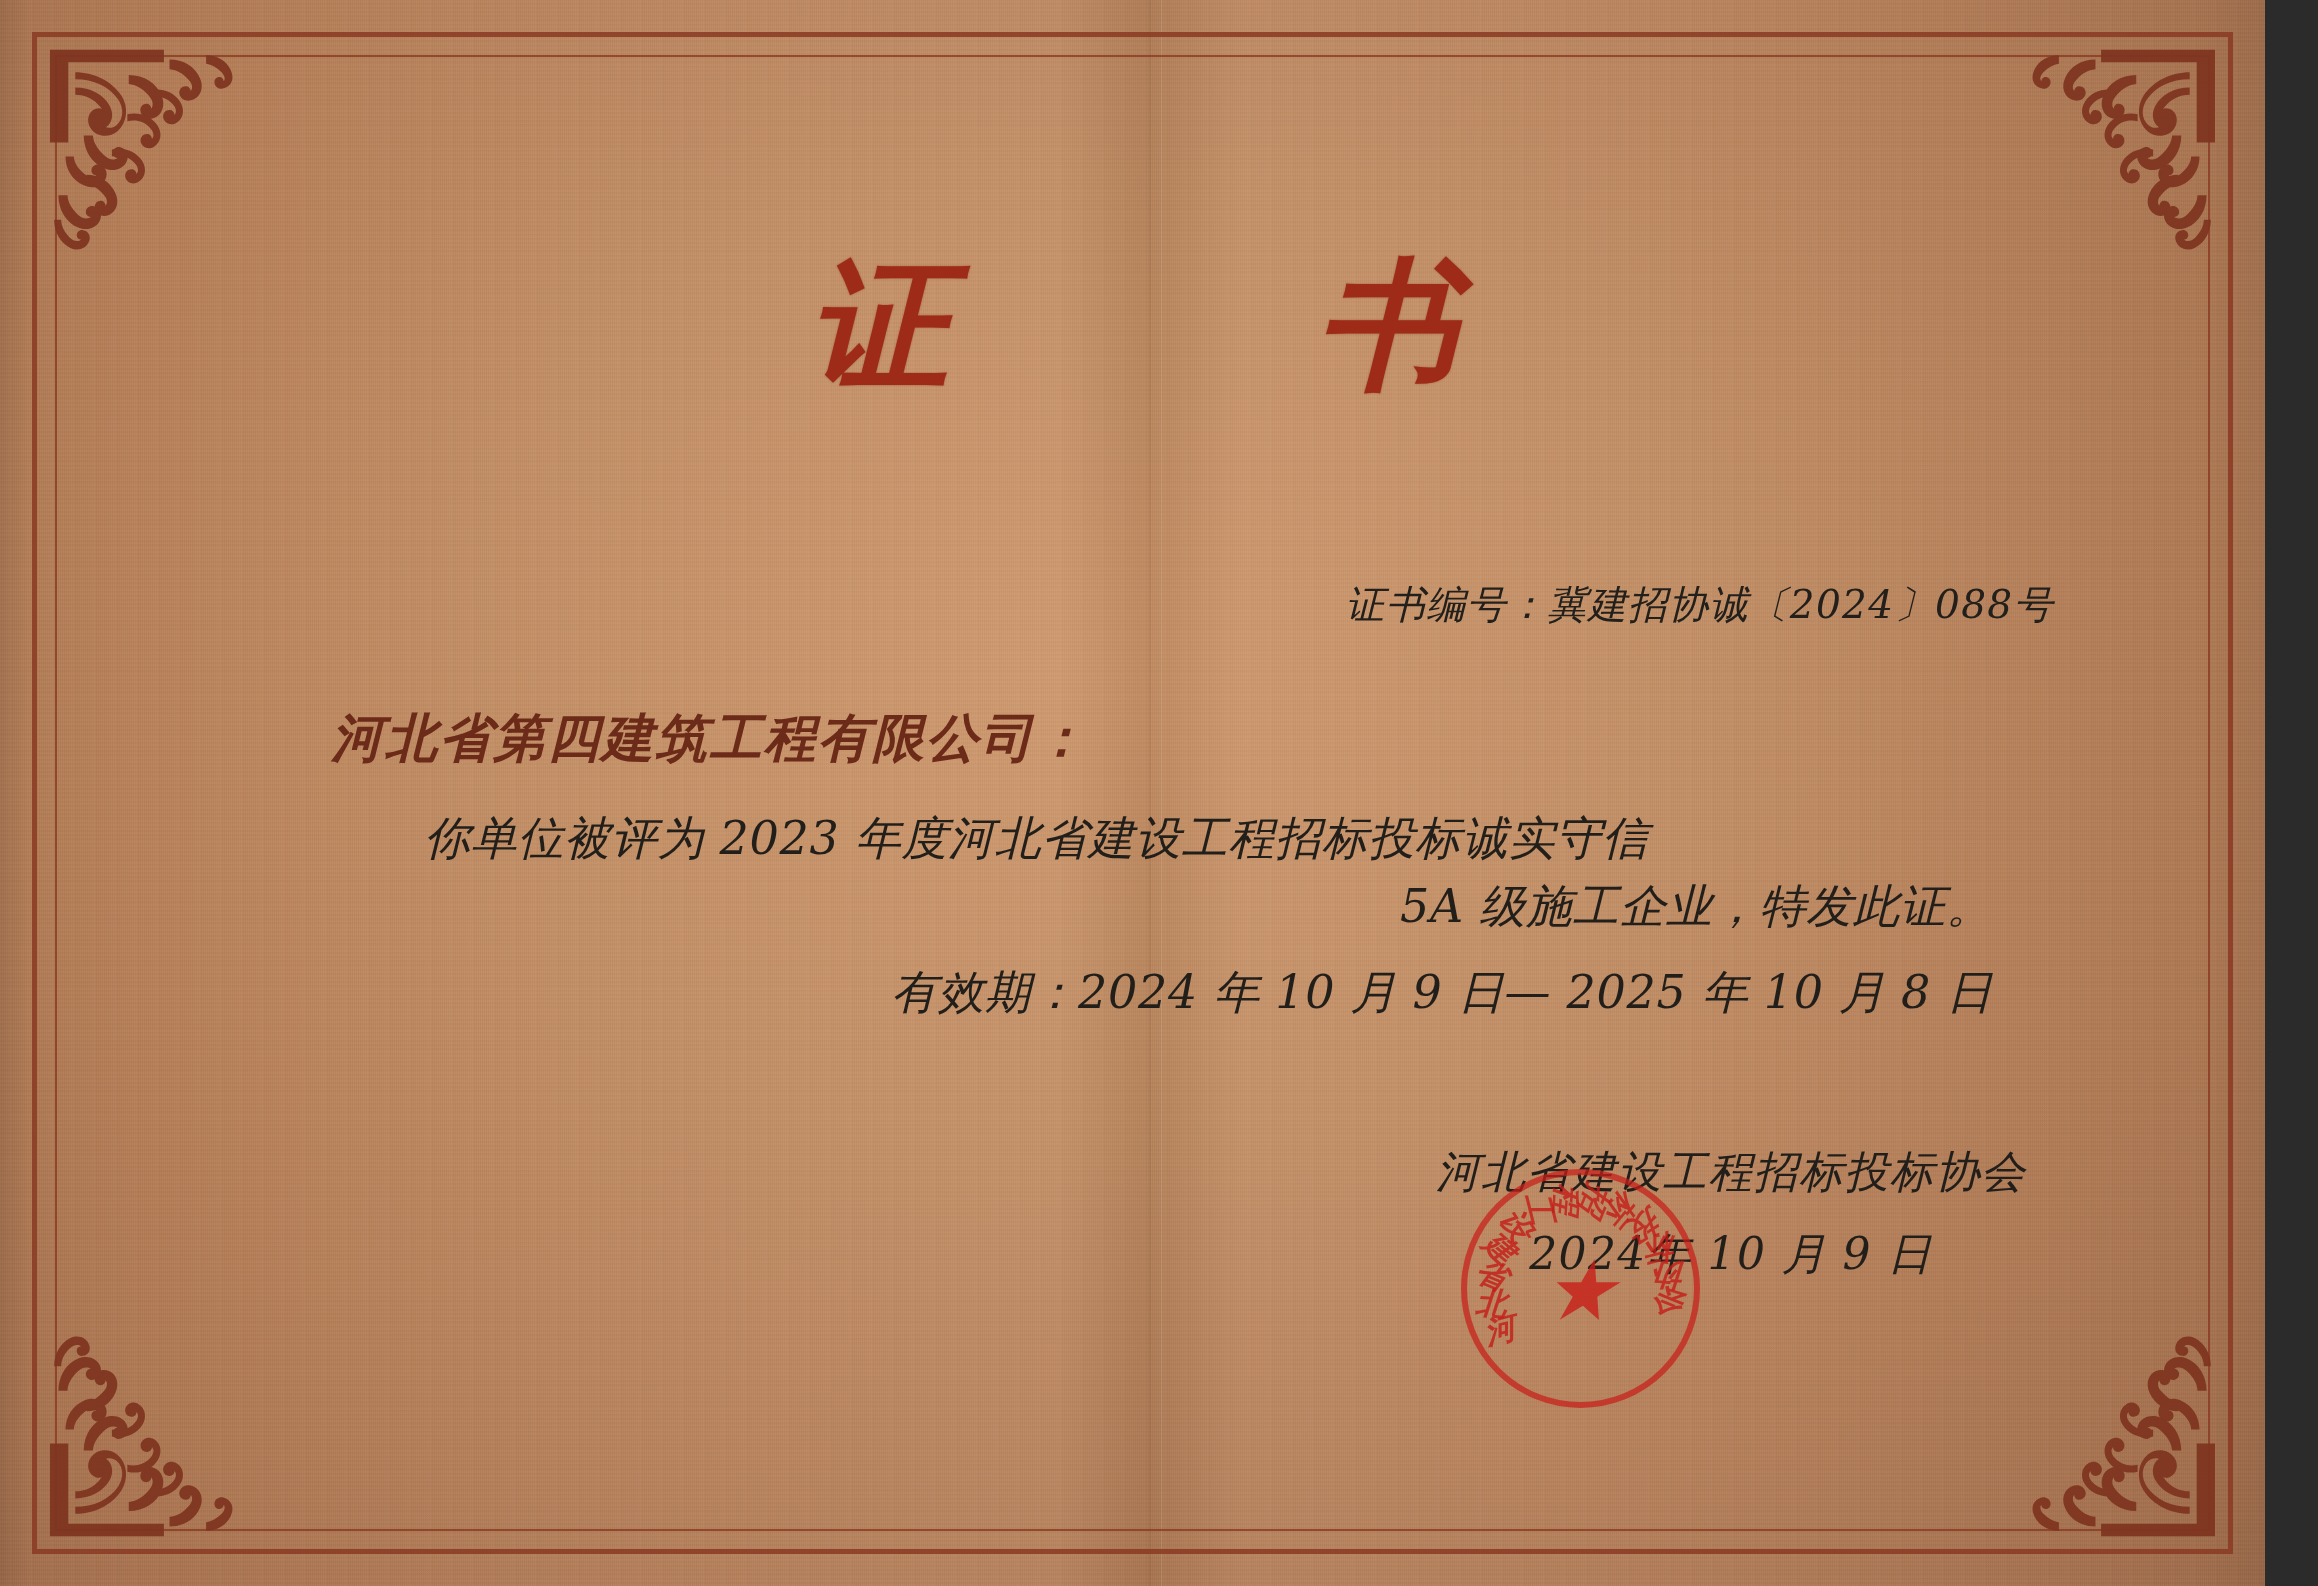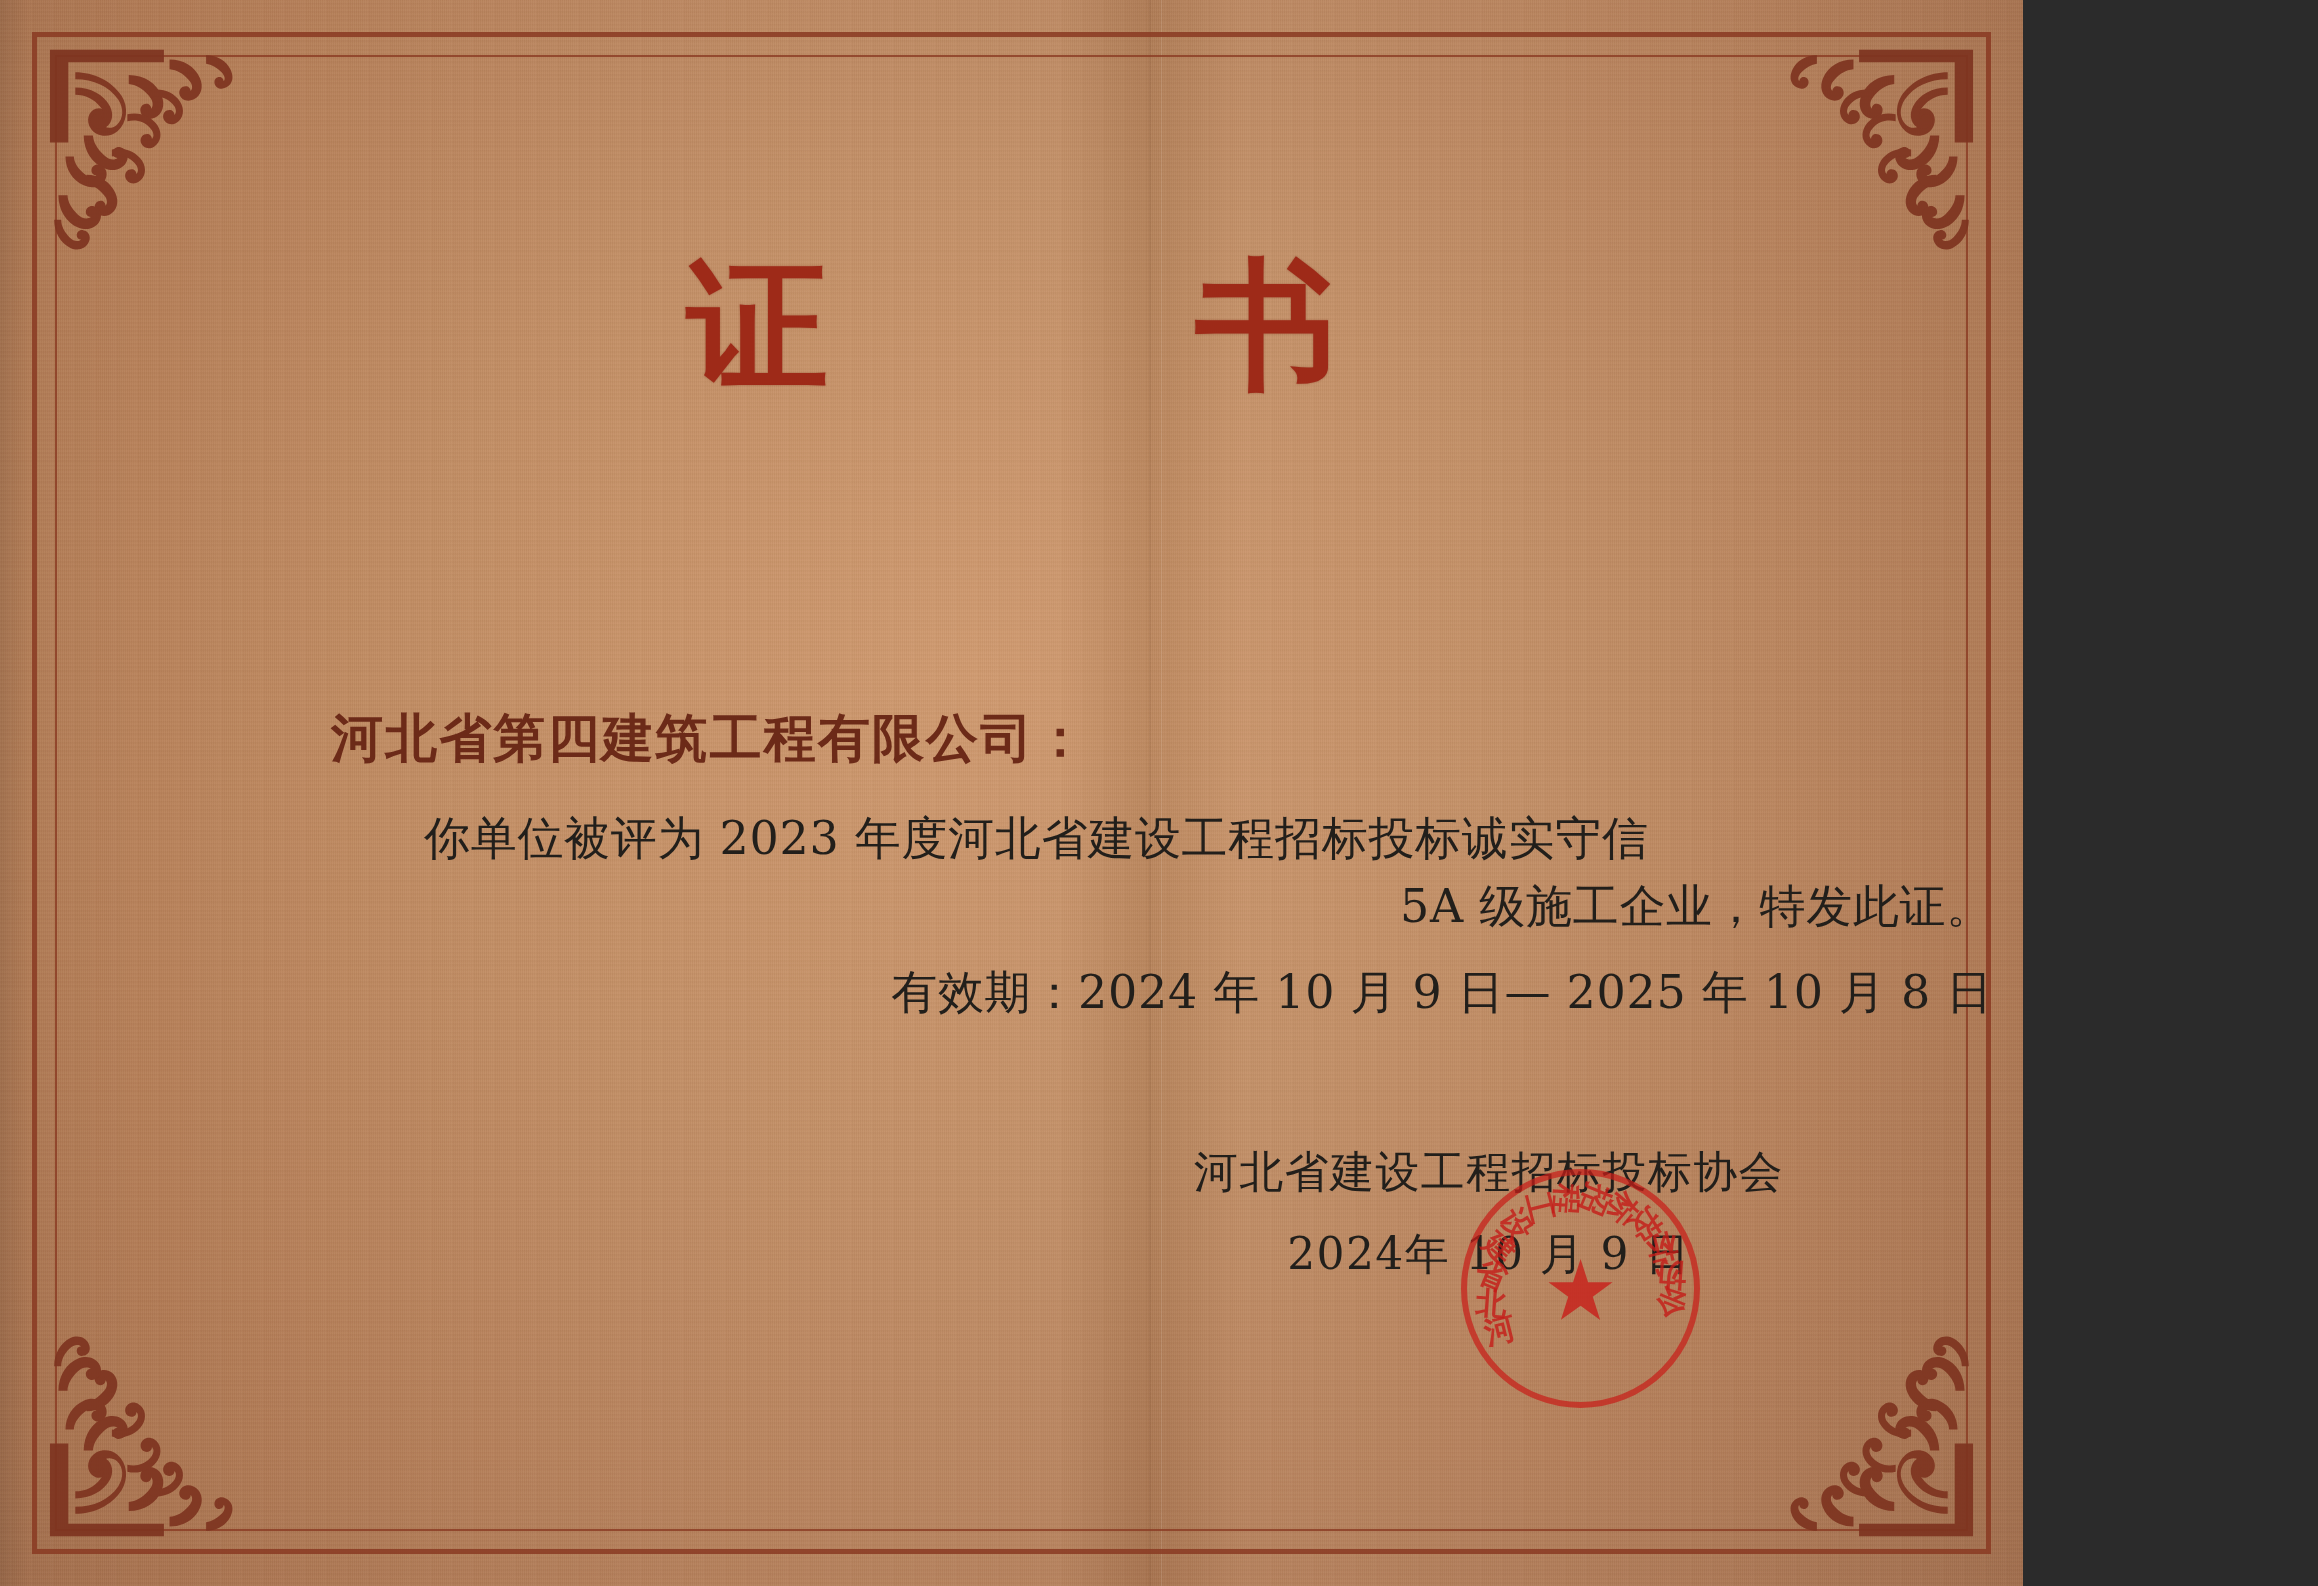--- a/index.html
+++ b/index.html
@@ -6,21 +6,21 @@
     margin: 0;
     padding: 0;
     background: #2b2b2b;
   }
   body {
     font-family: "DejaVu Serif", "Liberation Serif", serif;
   }
 
   .certificate {
     position: relative;
-    width: 2023px;
+    width: 2265px;
     height: 1586px;
     overflow: hidden;
     background:
       
       linear-gradient(90deg,
         rgba(0,0,0,0.10) 0px,
         rgba(0,0,0,0.02) 28px,
         rgba(255,255,255,0.00) 141px,
         rgba(255,255,255,0.03) 563px,
         rgba(255,255,255,0.05) 1056px,
@@ -34,20 +34,21 @@
         rgba(255,255,255,0.030) 0px,
         rgba(255,255,255,0.030) 0.7px,
         rgba(0,0,0,0.020) 1.4px,
         rgba(0,0,0,0.020) 2.1px),
       repeating-linear-gradient(0deg,
         rgba(255,255,255,0.018) 0px,
         rgba(255,255,255,0.018) 1.4px,
         rgba(0,0,0,0.014) 2.8px,
         rgba(0,0,0,0.014) 4.2px),
       radial-gradient(ellipse at 48% 42%, #cd9467 0%, #c08a5f 38%, #b47c55 68%, #a36e4c 100%);
+    font-style: italic;
   }
 
   
   .frame-outer {
     position: absolute;
     left: 32px; top: 32px; right: 32px; bottom: 32px;
     border: 5px solid #8a3a22;
     opacity: 0.85;
   }
   .frame-inner {
@@ -283,20 +284,21 @@
       <path d="M178 22 C198 22 214 32 221 48 C227 61 223 74 212 79 C203 83 194 79 192 71 C191 65 195 60 201 60 C205 60 208 63 208 67 C212 63 210 56 205 51 C197 42 189 37 178 36 Z"></path>
       <path d="M230 16 C246 16 259 24 265 37 C270 48 267 58 258 62 C251 66 243 62 242 56 C241 51 244 47 249 47 C252 47 255 50 255 53 C258 50 256 44 252 40 C245 33 238 29 230 28 Z"></path>
       <path d="M14 250 C14 268 23 283 37 290 C48 295 59 291 63 282 C67 274 63 266 56 265 C51 263 46 267 46 272 C46 276 49 278 52 278 C48 282 41 280 36 275 C28 267 24 259 24 250 Z"></path>
     </svg>
   </div>
 
   <div class="content">
 
     <div class="title">证　书</div>
 
+    <div class="cert-number">证书编号：冀建招协诚〔2024〕088号</div>
 
     <div class="addressee">河北省第四建筑工程有限公司：</div>
 
     <div class="body-text">
       <div class="p1">你单位被评为 2023 年度河北省建设工程招标投标诚实守信</div>
       <div class="p2">5A 级施工企业，特发此证。</div>
       <div class="valid">有效期：2024 年 10 月 9 日— 2025 年 10 月 8 日</div>
     </div>
 
     <div class="signature">

